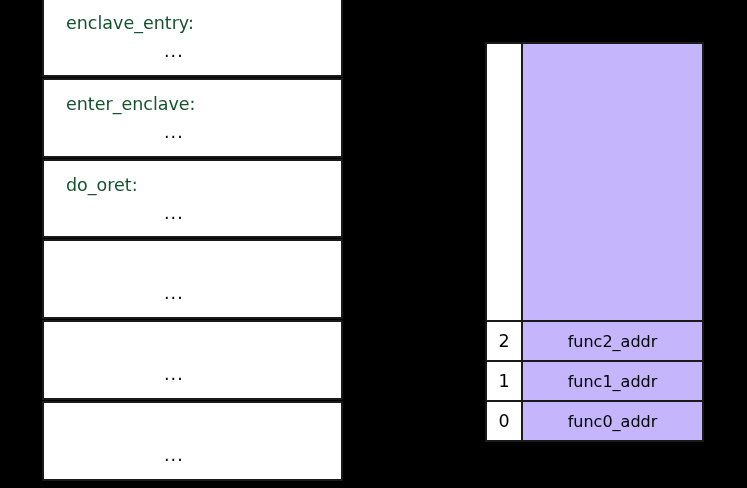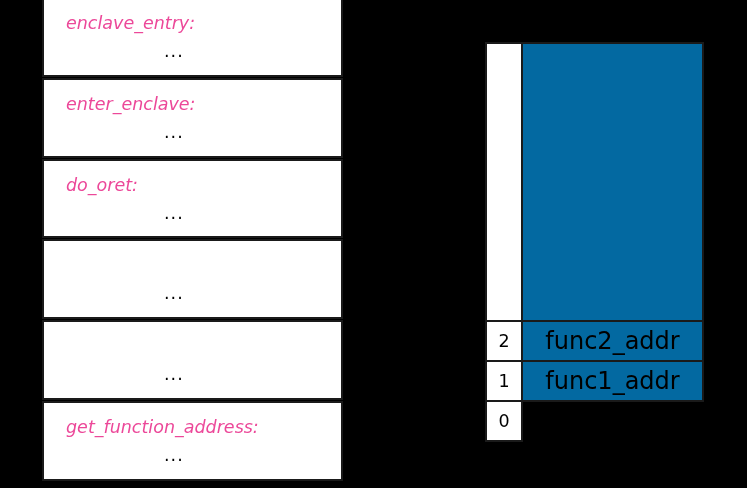--- a/index.html
+++ b/index.html
@@ -38,23 +38,22 @@
   }
   .code-block + .code-block {
     margin-top: 1px;
   }
   .code-label {
     position: absolute;
     left: 22px;
     top: 14px;
     font-size: 17.5px;
     line-height: 20px;
-    color: #ec4899;
+    color: #14532d;
     white-space: nowrap;
-    font-style: italic;
   }
   .code-ellipsis {
     position: absolute;
     left: 120px;
     top: 42px;
     font-size: 17.5px;
     line-height: 20px;
     letter-spacing: 1px;
     color: #000000;
   }
@@ -90,27 +89,27 @@
     border: 2px solid #1a1a1a;
     display: flex;
     align-items: center;
     justify-content: center;
     font-size: 17.5px;
     color: #000000;
   }
   .cell-value {
     flex: 1 1 auto;
     box-sizing: border-box;
-    background: #0369a1;
+    background: #c4b5fd;
     border: 2px solid #1a1a1a;
     border-left: none;
     display: flex;
     align-items: center;
     justify-content: center;
-    font-size: 24px;
+    font-size: 16px;
     color: #000000;
   }
   .addr-row + .addr-row .cell-index,
   .addr-row + .addr-row .cell-value {
     border-top: none;
   }
 </style>
 </head>
 <body>
 
@@ -133,21 +132,20 @@
 
   <div class="code-block">
     <div class="code-ellipsis">...</div>
   </div>
 
   <div class="code-block">
     <div class="code-ellipsis">...</div>
   </div>
 
   <div class="code-block">
-    <div class="code-label">get_function_address:</div>
     <div class="code-ellipsis">...</div>
   </div>
 
 </div>
 
 <div id="addr-table">
 
   <div class="addr-row empty-row">
     <div class="cell-index"></div>
     <div class="cell-value"></div>
@@ -158,15 +156,16 @@
     <div class="cell-value">func2_addr</div>
   </div>
 
   <div class="addr-row data-row">
     <div class="cell-index">1</div>
     <div class="cell-value">func1_addr</div>
   </div>
 
   <div class="addr-row data-row">
     <div class="cell-index">0</div>
+    <div class="cell-value">func0_addr</div>
   </div>
 
 </div>
 
 </body></html>

